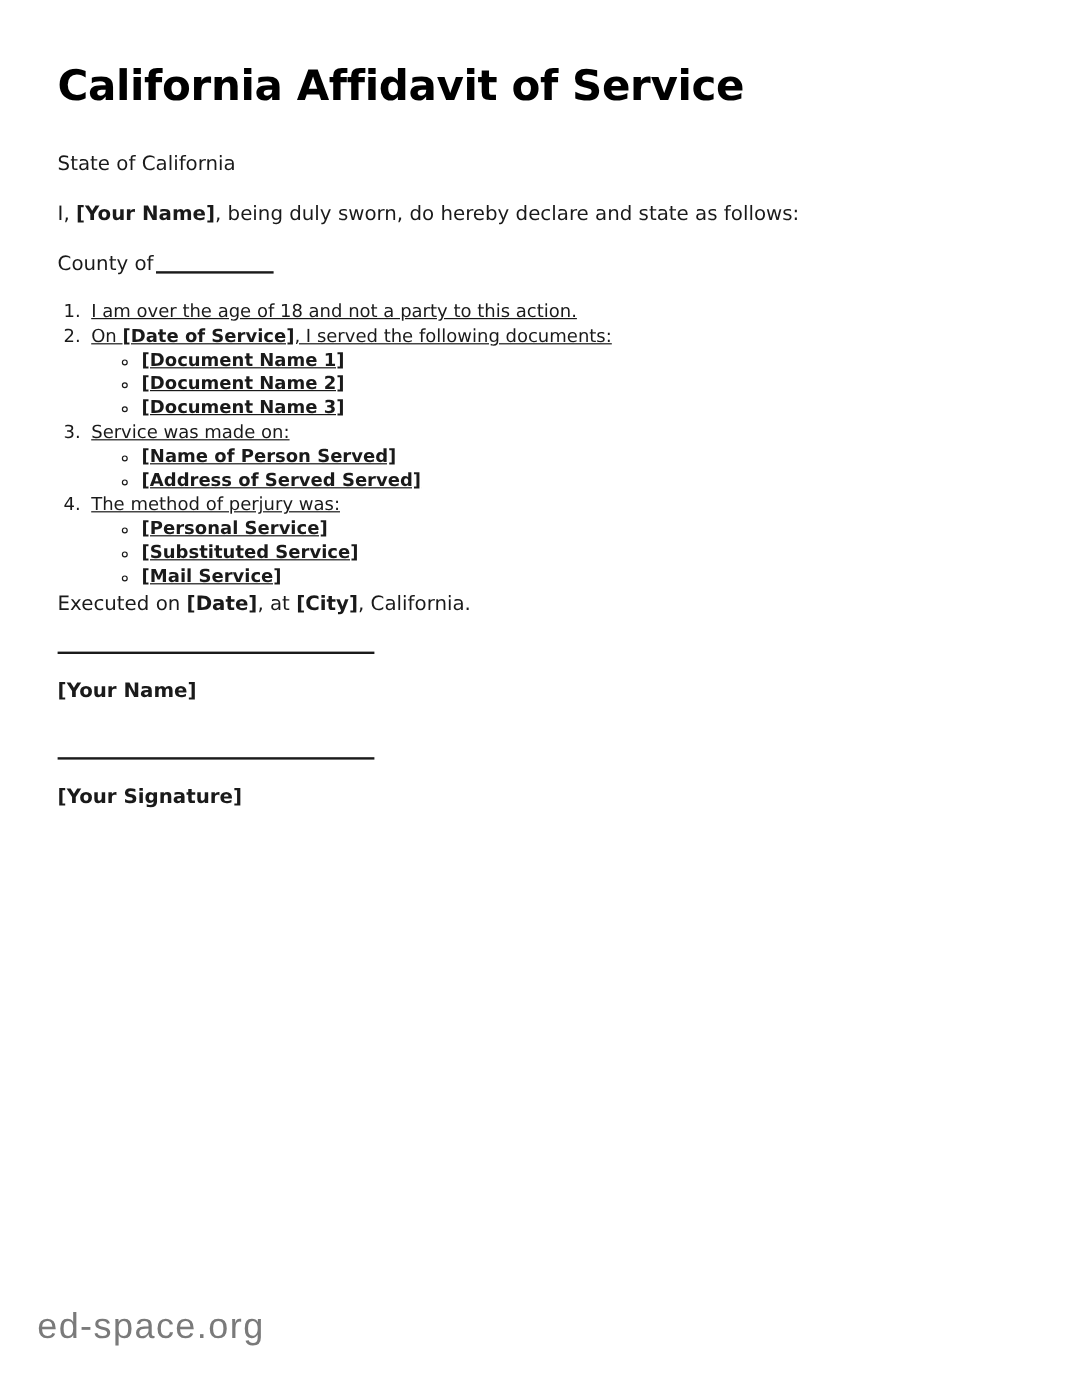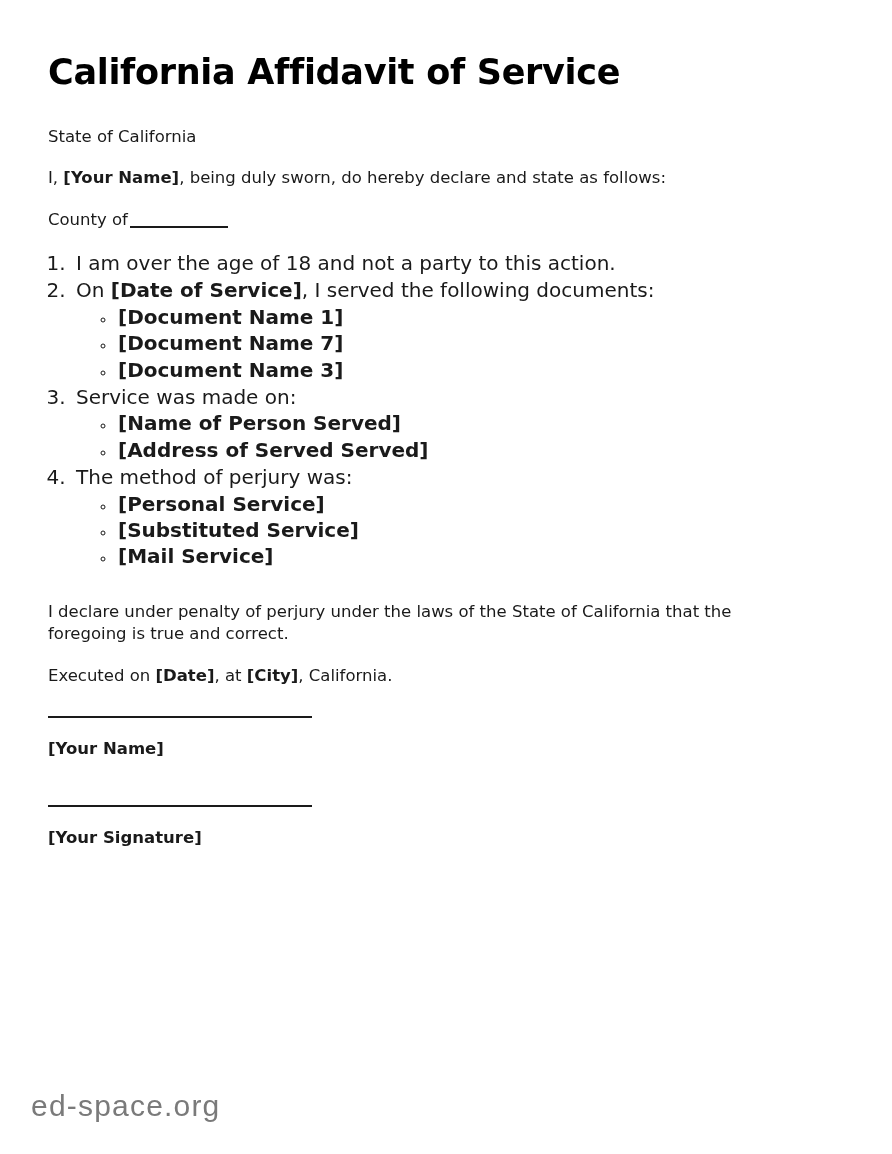--- a/index.html
+++ b/index.html
@@ -66,23 +66,24 @@
     display: inline-block;
     width: 98px;
     border-bottom: 2px solid #1a1a1a;
     vertical-align: -3px;
     margin-left: 2px;
   }
 
   ol.steps {
     margin: 0 0 0 0;
     padding: 0 0 0 24px;
-    font-size: 20px;
+    font-size: 15px;
     line-height: 1.32;
     list-style-position: outside;
+    text-decoration: underline;
   }
 
   ol.steps > li {
     margin: 0 0 1px 0;
     padding-left: 4px;
   }
 
   ul.subitems {
     margin: 0 0 0 0;
     padding: 0 0 0 40px;
@@ -152,21 +153,21 @@
   <ol class="steps">
 
     <li>
       <span>I am over the age of 18 and not a party to this action.</span>
     </li>
 
     <li>
       <span>On </span><span class="b">[Date of Service]</span><span>, I served the following documents:</span>
       <ul class="subitems">
         <li><span>[Document Name 1]</span></li>
-        <li><span>[Document Name 7]</span></li>
+        <li><span>[Document Name 2]</span></li>
         <li><span>[Document Name 3]</span></li>
       </ul>
     </li>
 
     <li>
       <span>Service was made on:</span>
       <ul class="subitems">
         <li><span>[Name of Person Served]</span></li>
         <li><span>[Address of Served Served]</span></li>
       </ul>
@@ -176,21 +177,20 @@
       <span>The method of perjury was:</span>
       <ul class="subitems">
         <li><span>[Personal Service]</span></li>
         <li><span>[Substituted Service]</span></li>
         <li><span>[Mail Service]</span></li>
       </ul>
     </li>
 
   </ol>
 
-  <p class="para decl">I declare under penalty of perjury under the laws of the State of California that the foregoing is true and correct.</p>
 
   <p class="para exec">
     <span>Executed on </span><span class="b">[Date]</span><span>, at </span><span class="b">[City]</span><span>, California.</span>
   </p>
 
   <div class="sig-block">
     <div class="sig-line"></div>
     <div class="sig-label">[Your Name]</div>
   </div>
 

